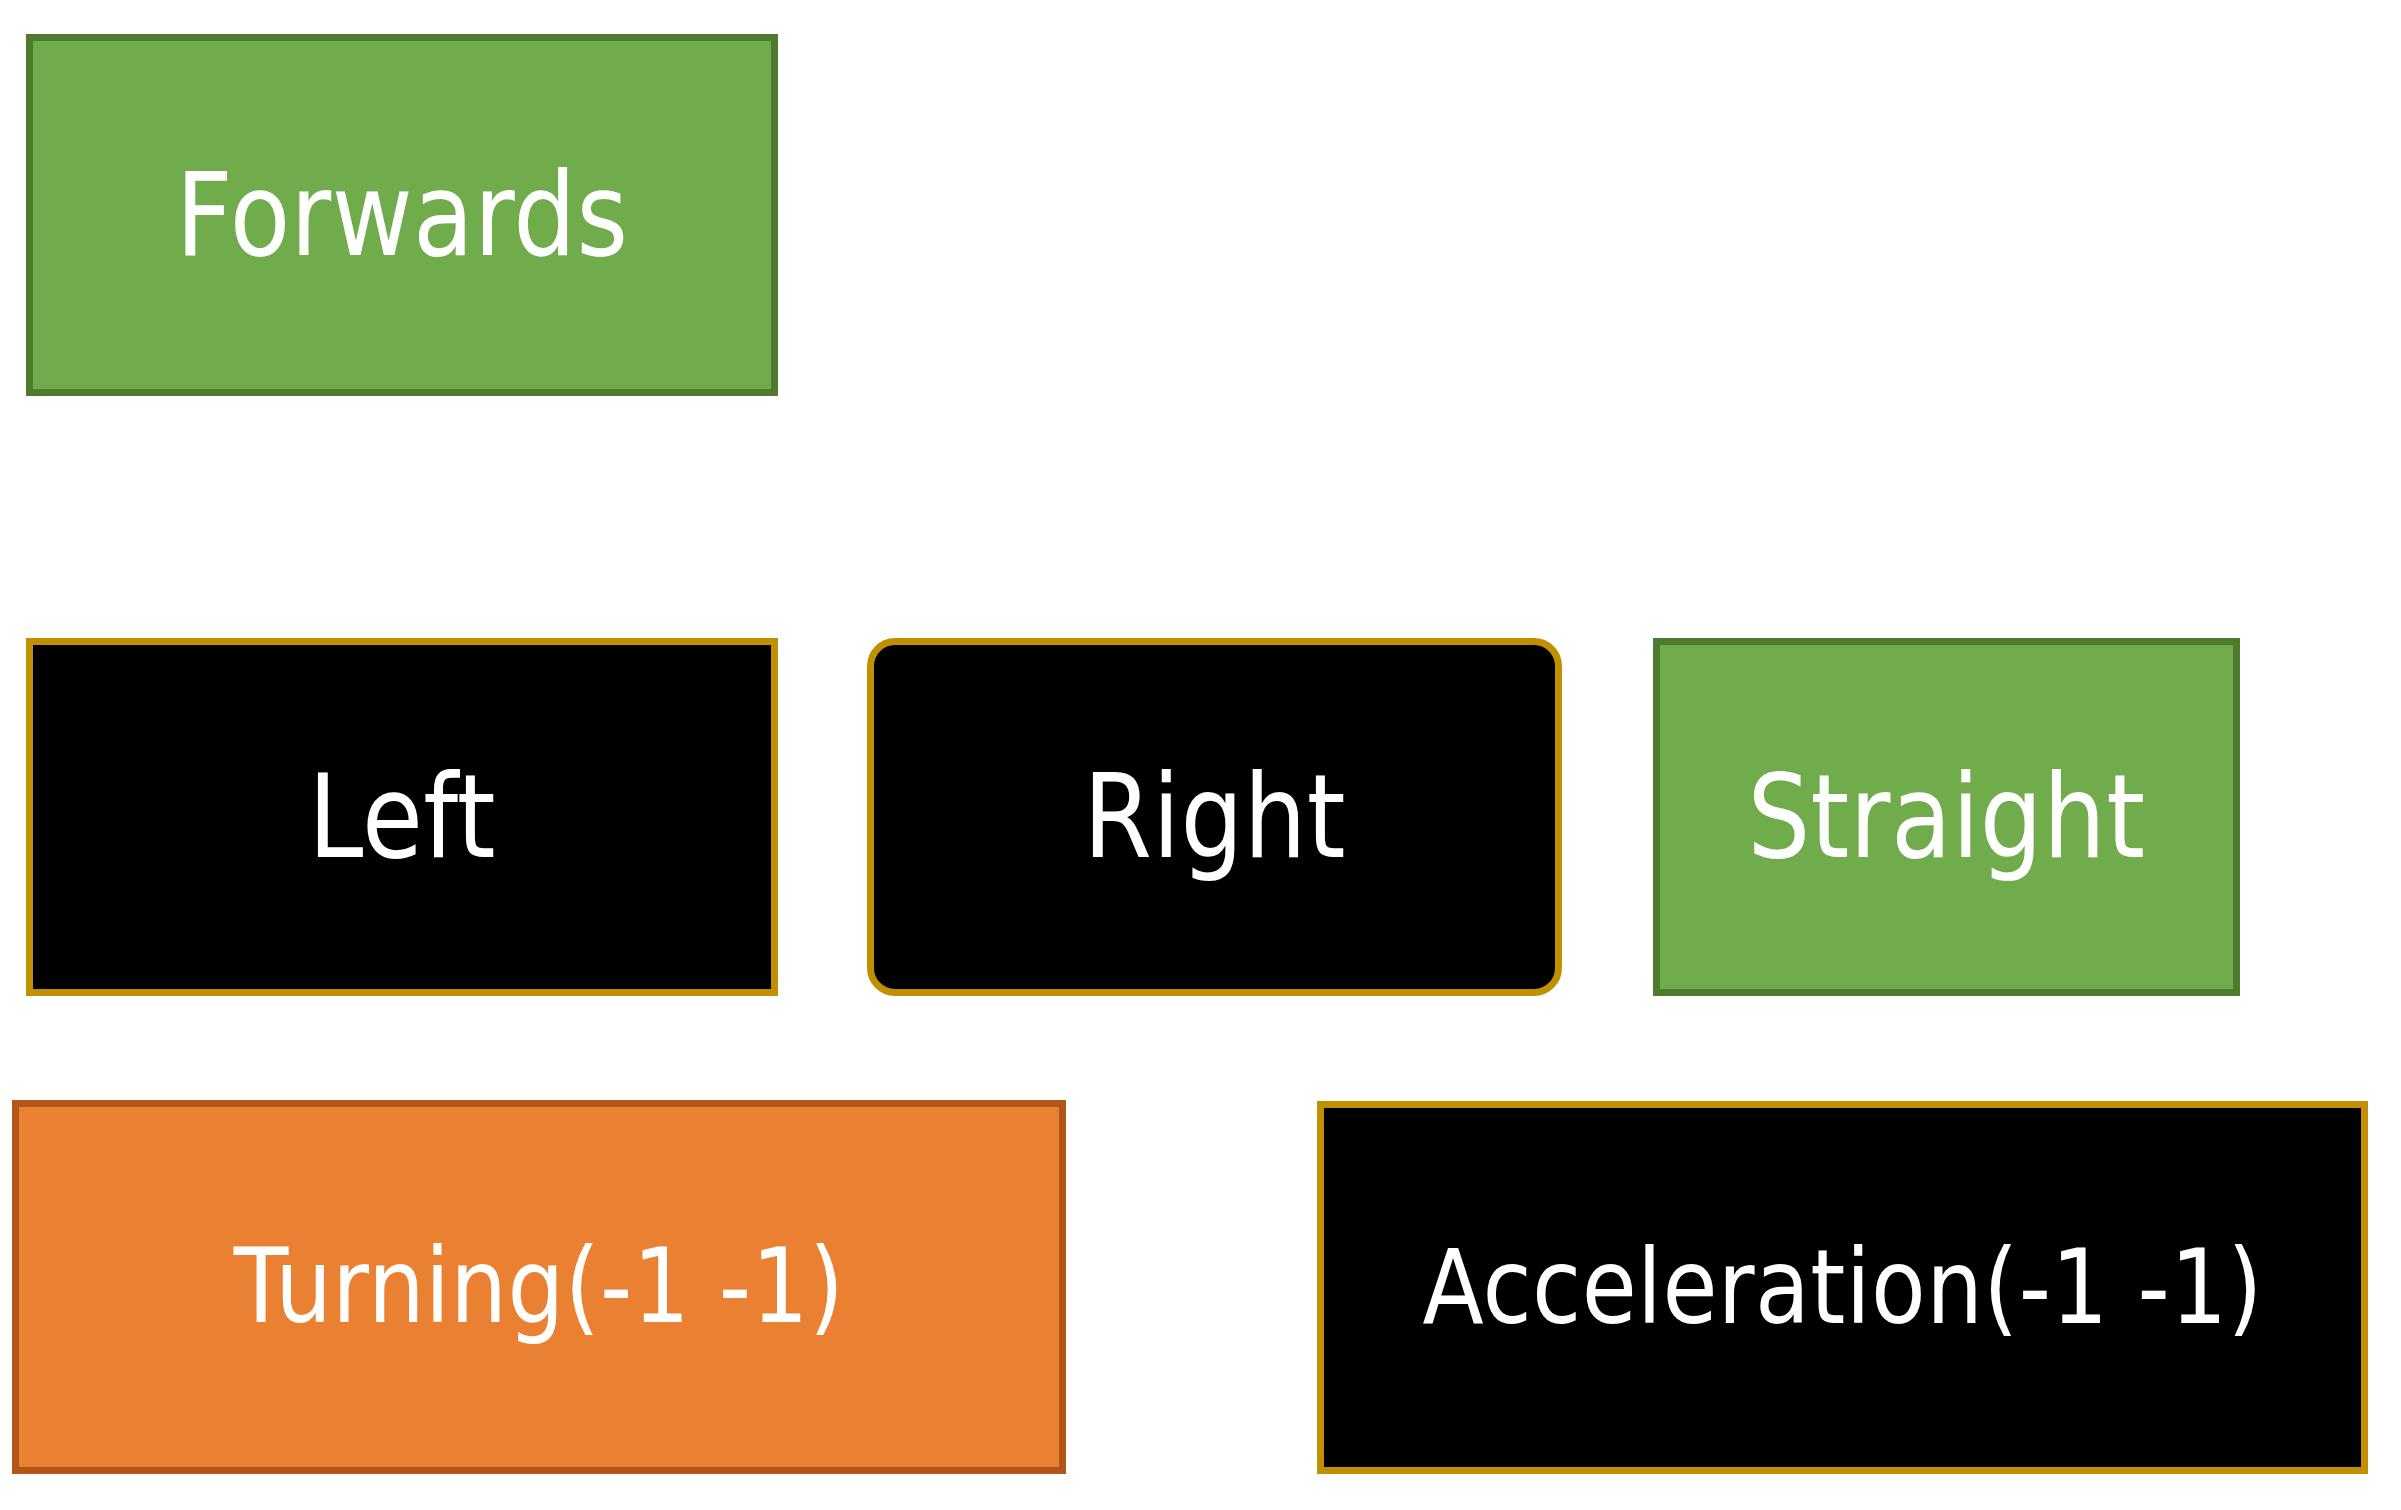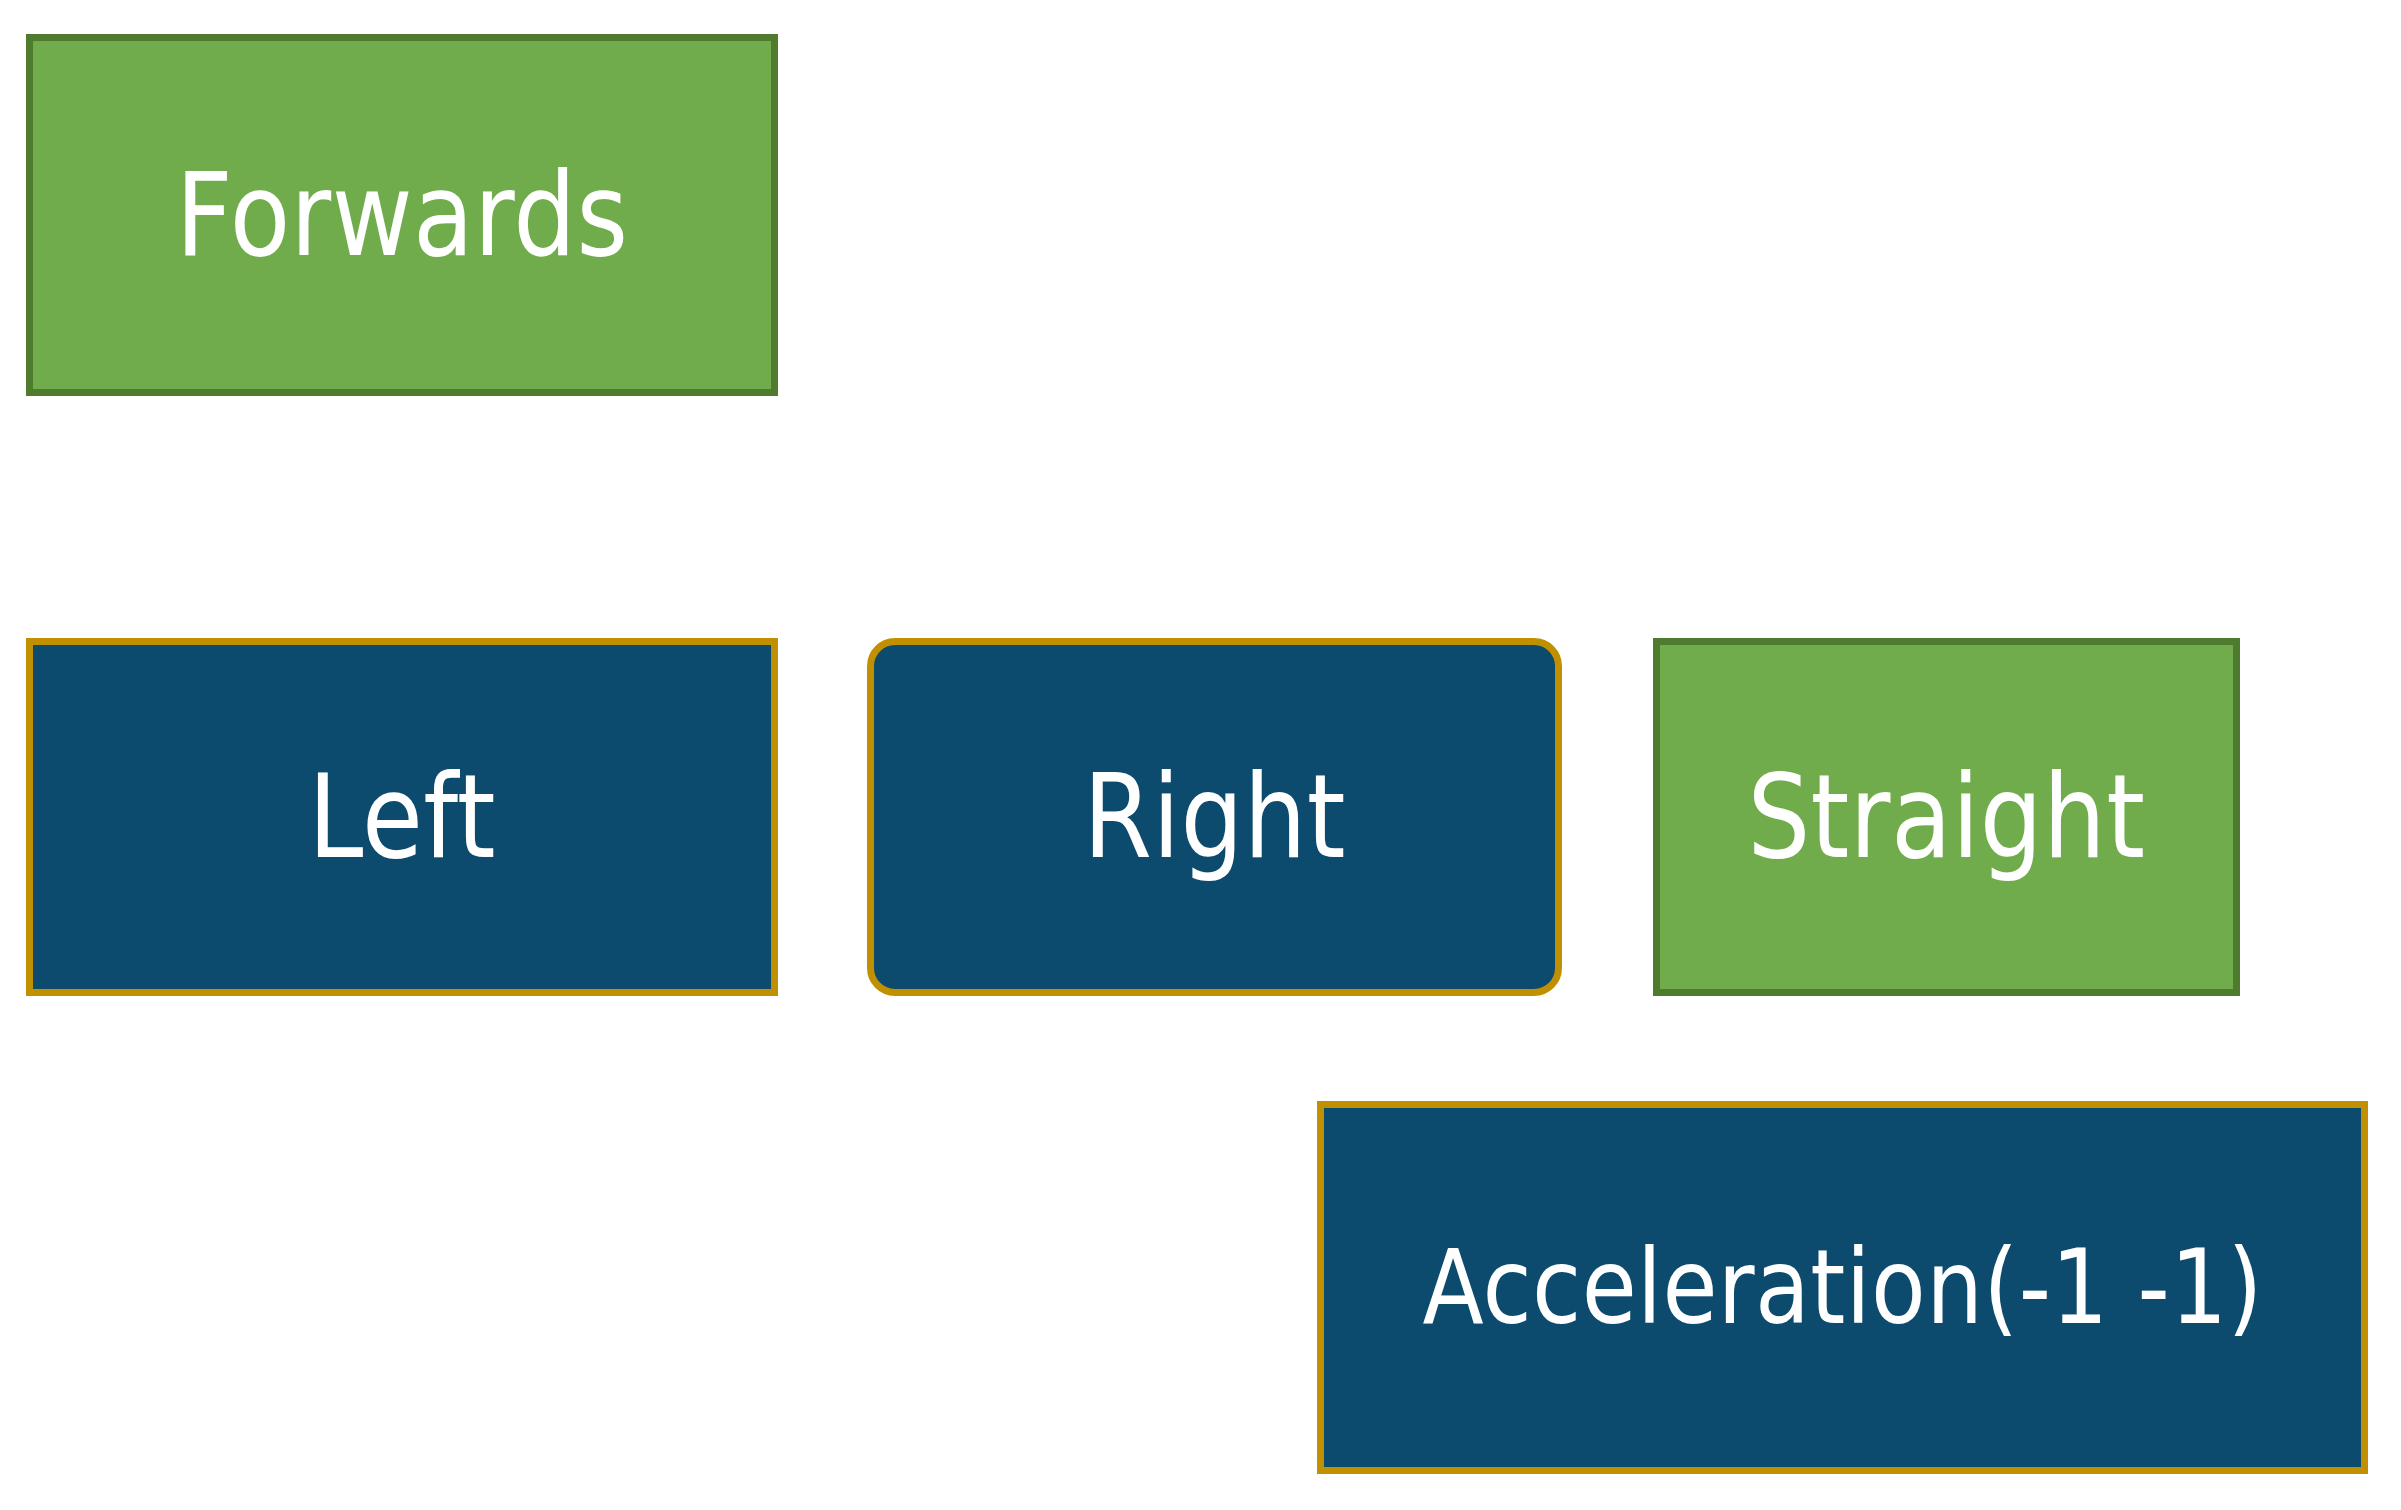--- a/index.html
+++ b/index.html
@@ -42,21 +42,21 @@
   
   .theme-green {
     background: #70AC4B;
     border-color: #4E7B2E;
   }
   .theme-orange {
     background: #E98032;
     border-color: #B35719;
   }
   .theme-yellow {
-    background: #0c4a6e;
+    background: #000000;
     border-color: #C19000;
   }
   
   #box-forwards   { left: 26px;   top: 34px;   width: 752px;  height: 362px; font-size: 115px; }
   #box-backwards  { left: 867px;  top: 34px;   width: 695px;  height: 362px; font-size: 115px; }
   #box-brake      { left: 1653px; top: 34px;   width: 693px;  height: 362px; font-size: 115px; }
   
   #box-left       { left: 26px;   top: 638px;  width: 752px;  height: 358px; font-size: 115px; }
   #box-right      { left: 867px;  top: 638px;  width: 695px;  height: 358px; font-size: 115px; border-radius: 28px; }
   #box-straight   { left: 1653px; top: 638px;  width: 587px;  height: 358px; font-size: 115px; }
@@ -80,19 +80,22 @@
   </div>
 
   <div class="box theme-yellow" id="box-right">
     <span class="label">Right</span>
   </div>
 
   <div class="box theme-green" id="box-straight">
     <span class="label">Straight</span>
   </div>
 
+  <div class="box theme-orange" id="box-turning">
+    <span class="label">Turning(-1 -1)</span>
+  </div>
 
   <div class="box theme-yellow" id="box-acceleration">
     <span class="label">Acceleration(-1 -1)</span>
   </div>
 
 </div>
 
 
 </body></html>

